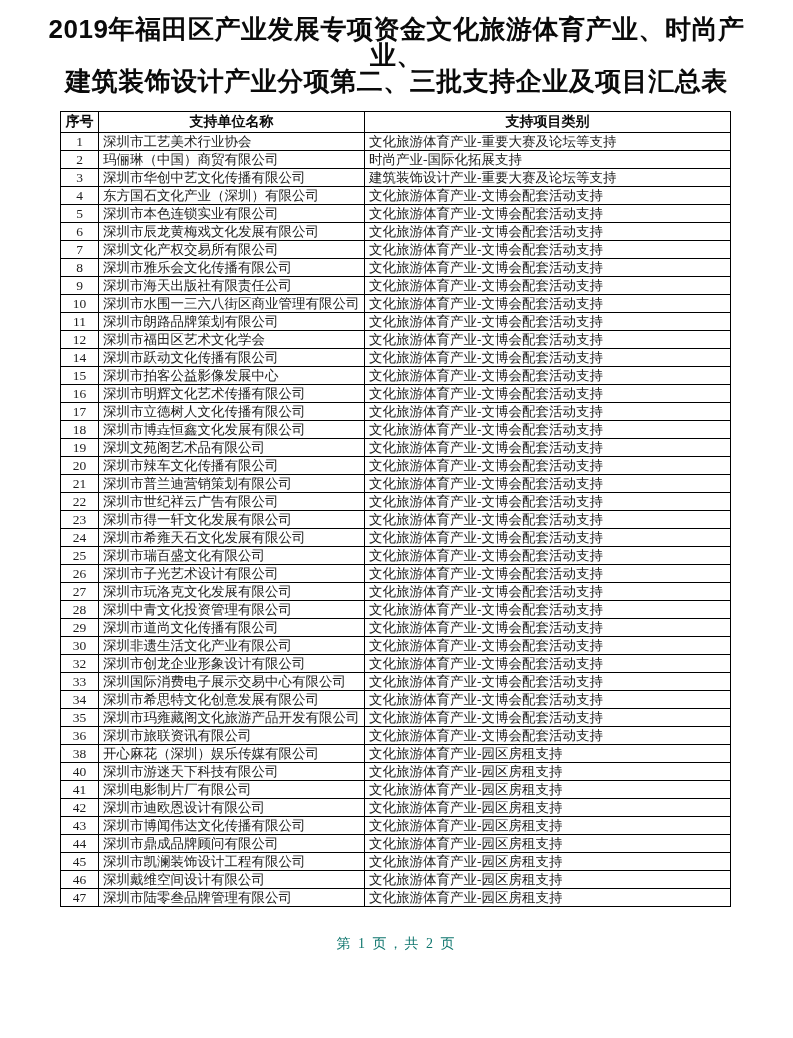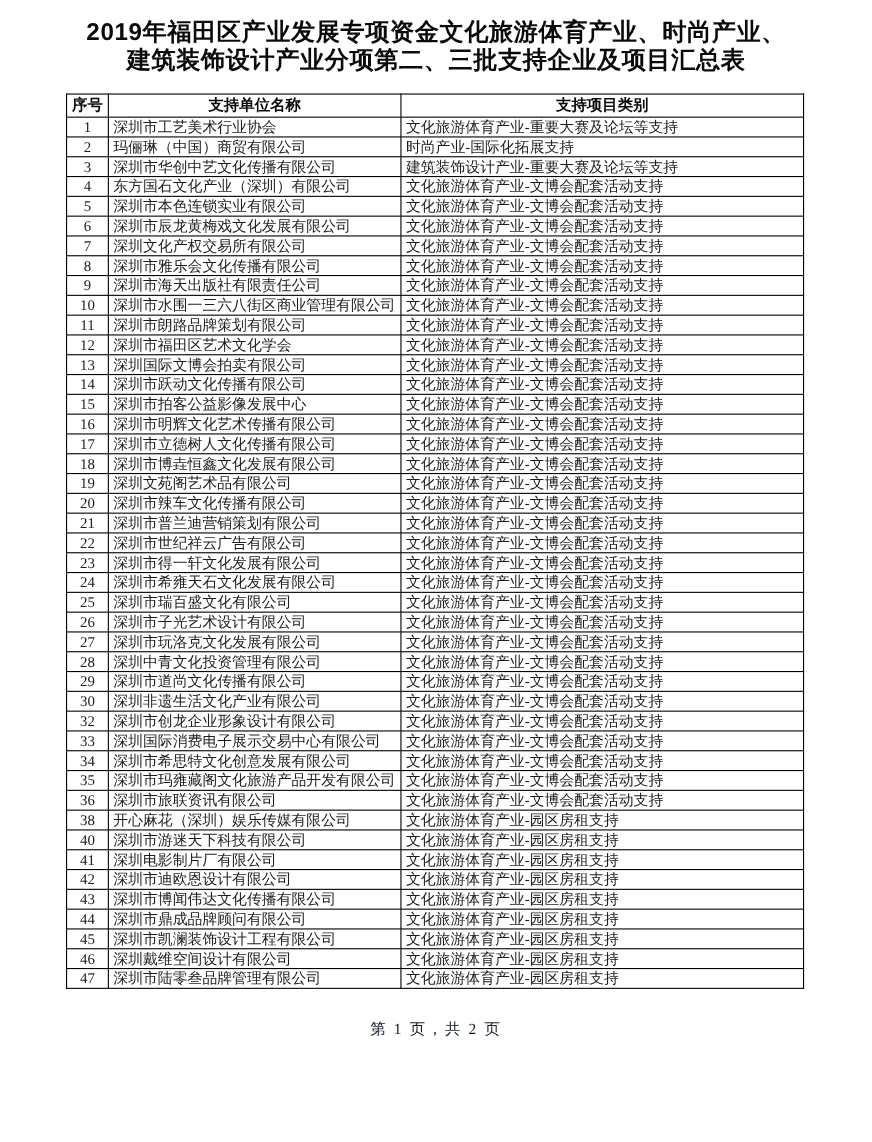--- a/index.html
+++ b/index.html
@@ -17,21 +17,21 @@
   .page {
     width: 793px;
     height: 1038px;
     overflow: hidden;
   }
   .title {
     margin: 16px 36px 0 36px;
     text-align: center;
     font-family: "Liberation Sans", "DejaVu Sans", sans-serif;
     font-weight: bold;
-    font-size: 22px;
+    font-size: 26px;
     line-height: 26px;
     color: #0a0a0a;
     letter-spacing: 0.5px;
   }
   .title .tline { display: block; }
   .doc-table {
     margin: 17px 0 0 60px;
     width: 670px;
     border-collapse: collapse;
     table-layout: fixed;
@@ -60,21 +60,21 @@
   .col-no  { width: 38px; }
   .col-name{ width: 266px; margin-left: 24px; }
   .col-cat { width: 366px; }
   td.cell-no { text-align: center; padding: 0 1px; }
   td.cell-name, td.cell-cat { text-align: left; }
   .footer {
     margin-top: 28px;
     text-align: center;
     font-size: 14px;
     letter-spacing: 2px;
-    color: #0f172a;
+    color: #0f766e;
   }
 </style>
 </head>
 <body>
 
 <div class="page">
   <h1 class="title">
     <span class="tline">2019年福田区产业发展专项资金文化旅游体育产业、时尚产业、</span>
     <span class="tline">建筑装饰设计产业分项第二、三批支持企业及项目汇总表</span>
   </h1>
@@ -147,25 +147,20 @@
           <td class="cell-no">11</td>
           <td class="cell-name">深圳市朗路品牌策划有限公司</td>
           <td class="cell-cat">文化旅游体育产业-文博会配套活动支持</td>
         </tr>
         <tr>
           <td class="cell-no">12</td>
           <td class="cell-name">深圳市福田区艺术文化学会</td>
           <td class="cell-cat">文化旅游体育产业-文博会配套活动支持</td>
         </tr>
         <tr>
-          <td class="cell-no">13</td>
-          <td class="cell-name">深圳国际文博会拍卖有限公司</td>
-          <td class="cell-cat">文化旅游体育产业-文博会配套活动支持</td>
-        </tr>
-        <tr>
           <td class="cell-no">14</td>
           <td class="cell-name">深圳市跃动文化传播有限公司</td>
           <td class="cell-cat">文化旅游体育产业-文博会配套活动支持</td>
         </tr>
         <tr>
           <td class="cell-no">15</td>
           <td class="cell-name">深圳市拍客公益影像发展中心</td>
           <td class="cell-cat">文化旅游体育产业-文博会配套活动支持</td>
         </tr>
         <tr>

